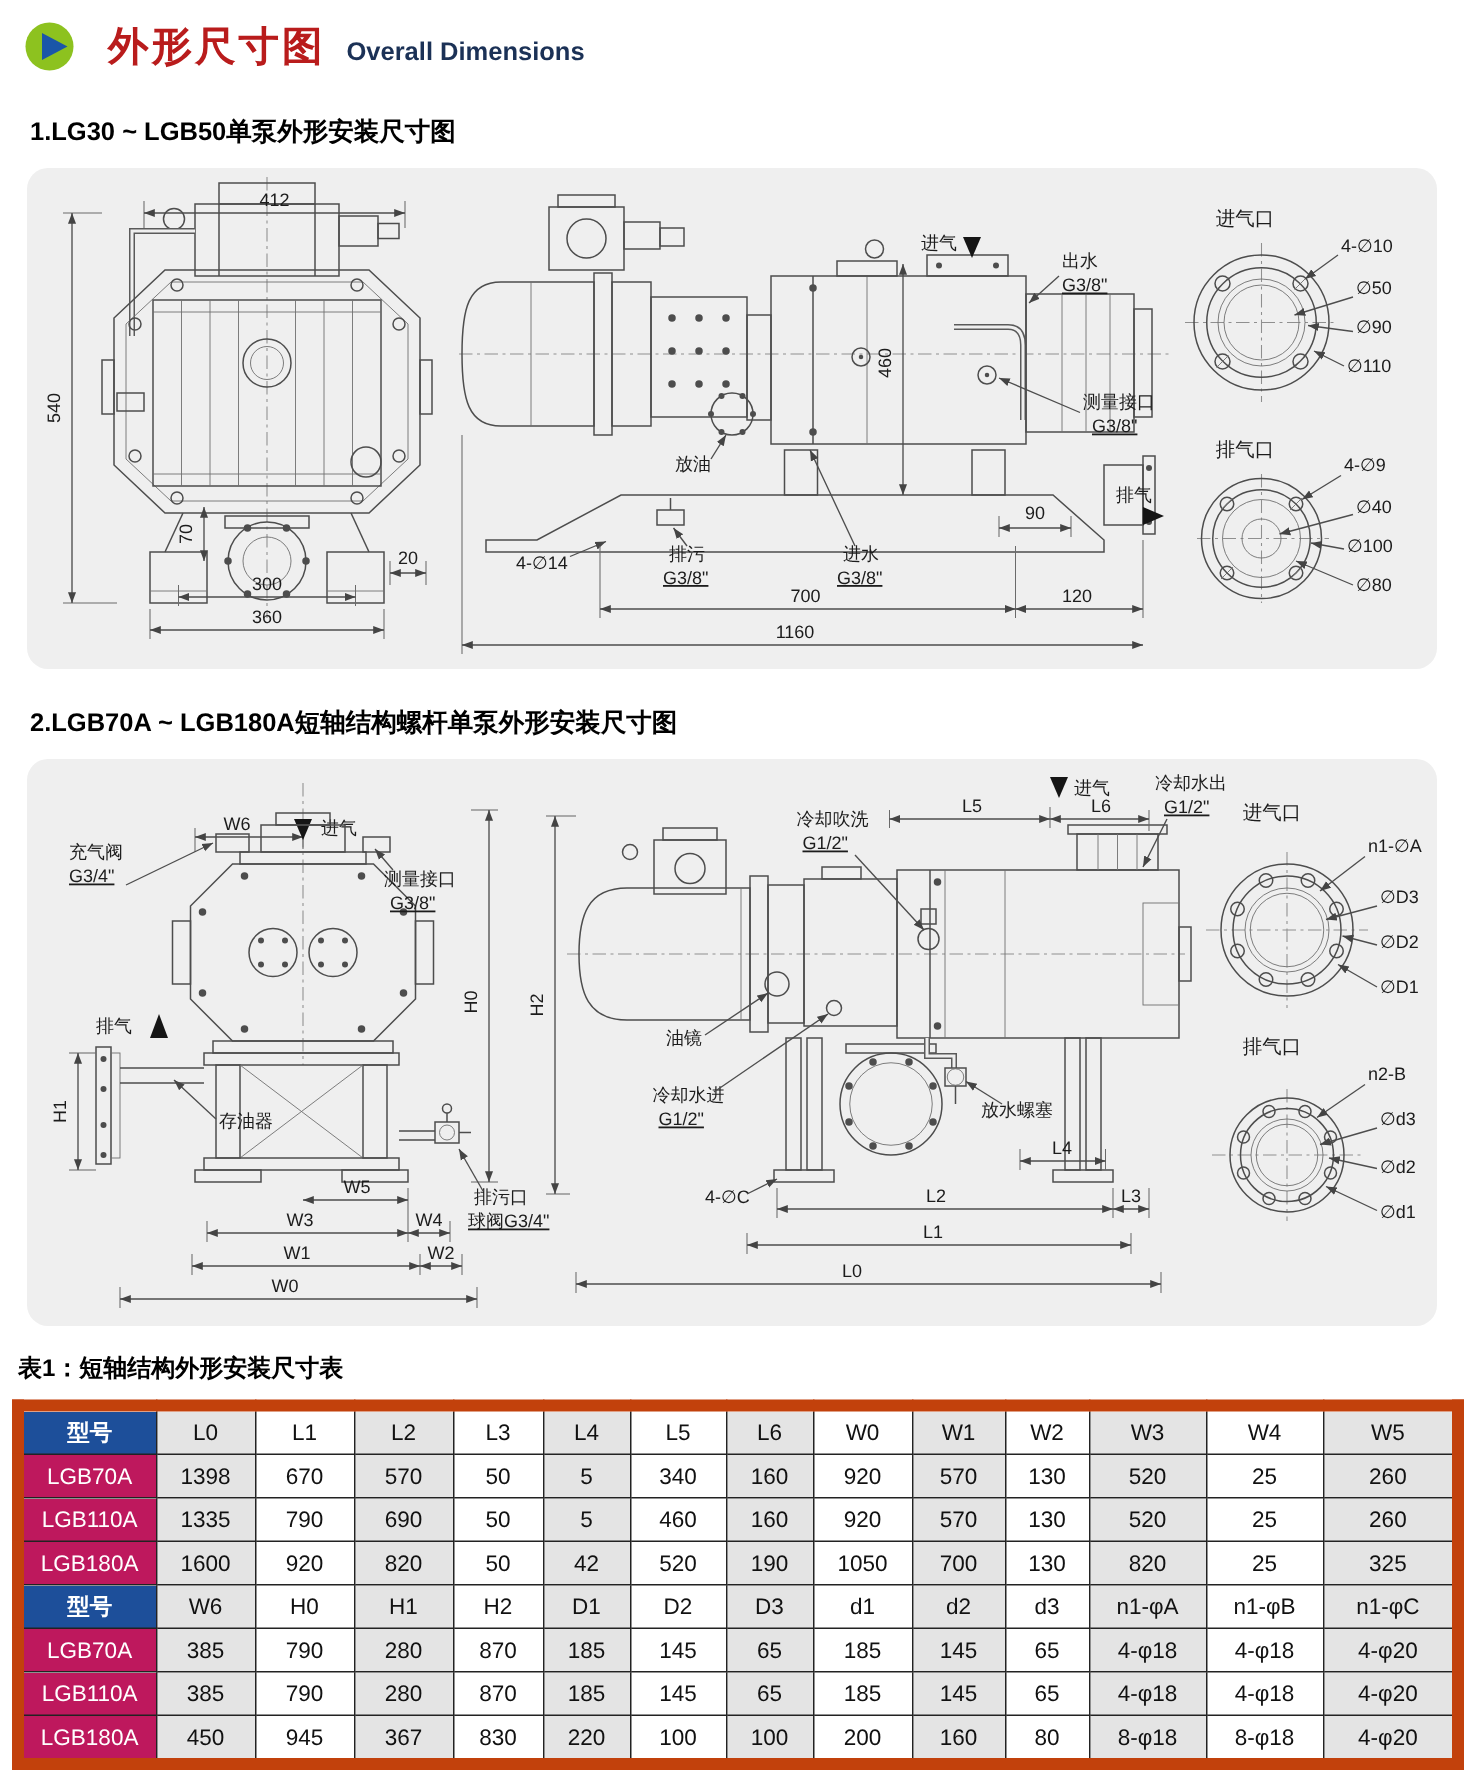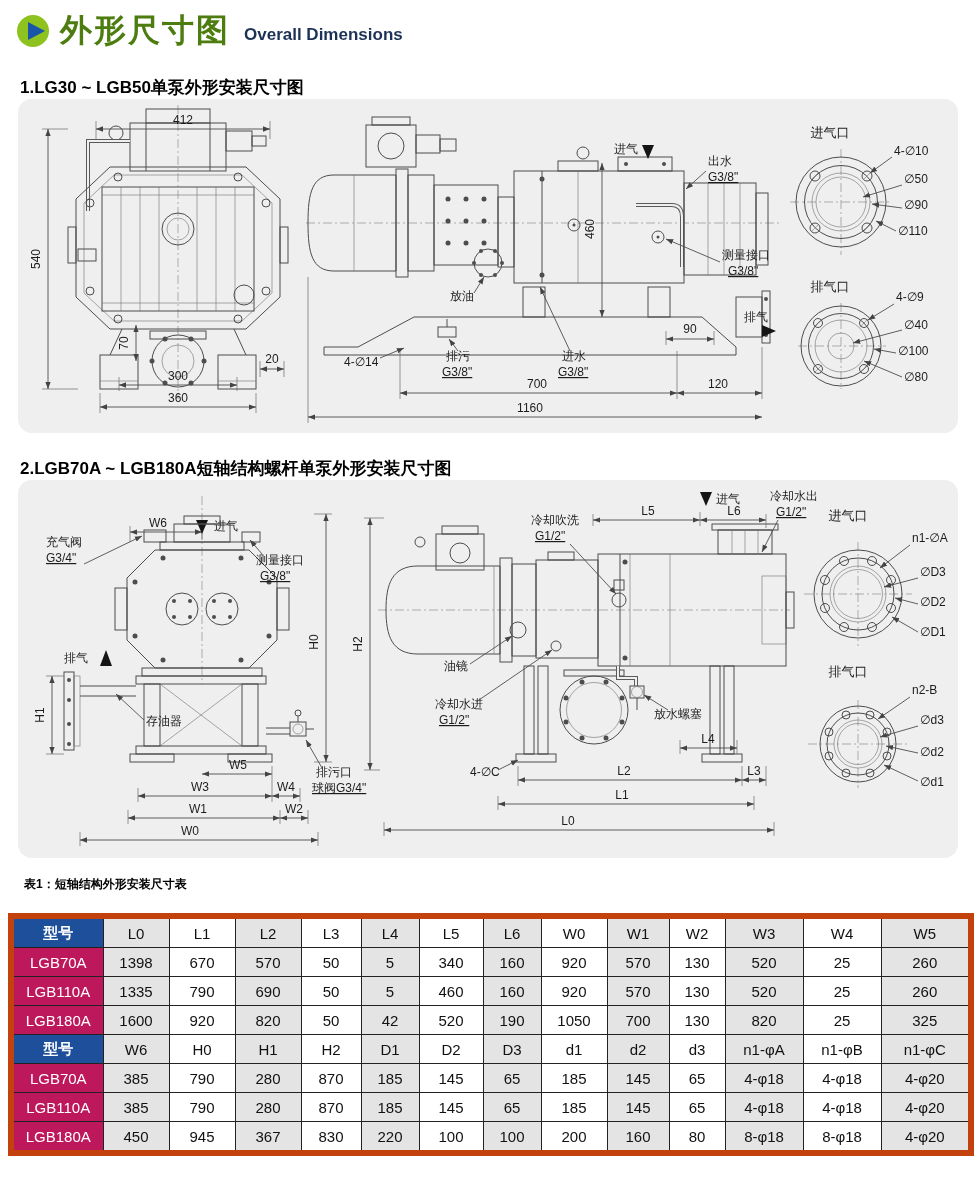--- a/index.html
+++ b/index.html
@@ -1,37 +1,37 @@
 <!DOCTYPE html>
 <html><head>
 <meta charset="utf-8">
 <style>
   html,body{margin:0;padding:0;background:#fff;}
   body{width:976px;height:1192px;font-family:"Liberation Sans","DejaVu Sans",sans-serif;color:#111;overflow:hidden;}
   .page-header{display:flex;align-items:center;padding:10px 0 0 16px;height:42px;}
   .logo{width:34px;height:34px;display:inline-block;}
-  h1.zh{font-size:32px;color:#4d7c0f;margin:0 0 0 10px;font-weight:bold;letter-spacing:2px;}
+  h1.zh{font-size:27px;color:#b91c1c;margin:0 0 0 22px;font-weight:bold;letter-spacing:2px;}
   .en{font-size:17px;font-weight:bold;color:#1b3156;margin:8px 0 0 14px;}
-  h2.sec{font-size:17px;font-weight:bold;color:#000;margin:0;padding:24px 0 0 20px;}
+  h2.sec{font-size:17px;font-weight:bold;color:#000;margin:0;padding:24px 0 13px 20px;}
   .panel{margin:0 18px;width:940px;background:#efefef;border-radius:14px;}
   svg{display:block;}
   svg text{font-size:12px;fill:#1c1c1c;font-family:inherit;}
   text.ttl{font-size:13px;}
   .ln{stroke:#4d4d4d;stroke-width:1;fill:none;}
   .thin{stroke:#6f6f6f;stroke-width:0.6;fill:none;}
   .dim{stroke:#4d4d4d;stroke-width:0.9;fill:none;}
   .ext{stroke:#6a6a6a;stroke-width:0.7;fill:none;}
   .cl{stroke:#8f8f8f;stroke-width:0.7;stroke-dasharray:9 3 2 3;fill:none;}
   .pipe{stroke:#5a5a5a;stroke-width:4;fill:none;}
   .pipe-in{stroke:#efefef;stroke-width:2;fill:none;}
   .dot{fill:#4d4d4d;stroke:none;}
   .farrow{fill:#151515;stroke:none;}
   .u{text-decoration:underline;}
-  h3.tbl{font-size:12px;font-weight:bold;margin:0;padding:18px 0 10px 24px;color:#000;}
-  table.dims{border-collapse:collapse;table-layout:fixed;width:960px;margin:10px 8px;font-size:15px;border:6px solid #c2410c;}
+  h3.tbl{font-size:16px;font-weight:bold;margin:0;padding:18px 0 10px 12px;color:#000;}
+  table.dims{border-collapse:collapse;table-layout:fixed;width:960px;margin:0 8px;font-size:15px;border:8px solid #c2410c;}
   table.dims td{border:1px solid #222;text-align:center;height:28px;padding:0;background:#fff;overflow:hidden;white-space:nowrap;}
   table.dims td:nth-child(even){background:#e4e4e4;}
   table.dims td.model{background:#be185d;color:#fff;}
   table.dims td.mh{background:#1d4f9a;color:#fff;font-weight:bold;}
 </style>
 </head>
 <body>
 
 <div class="page-header">
   <span class="logo">

